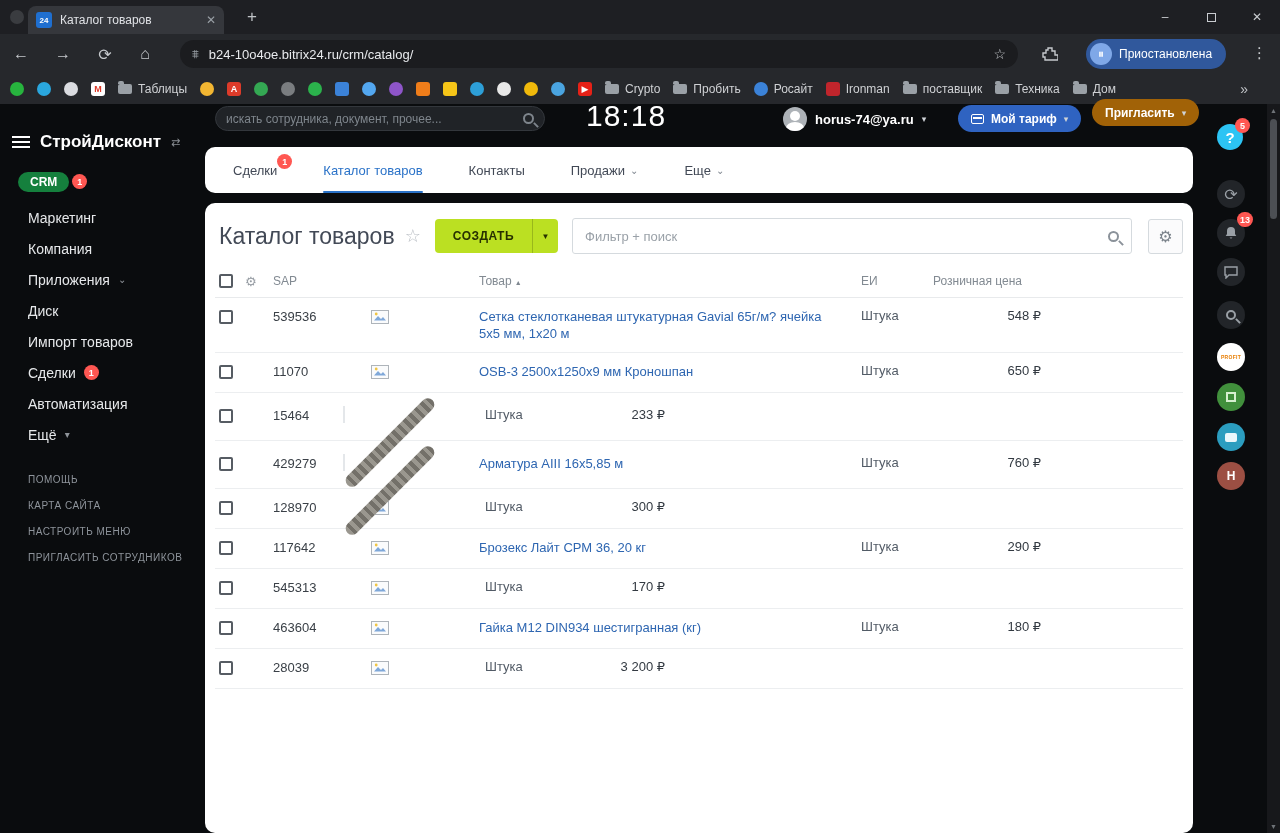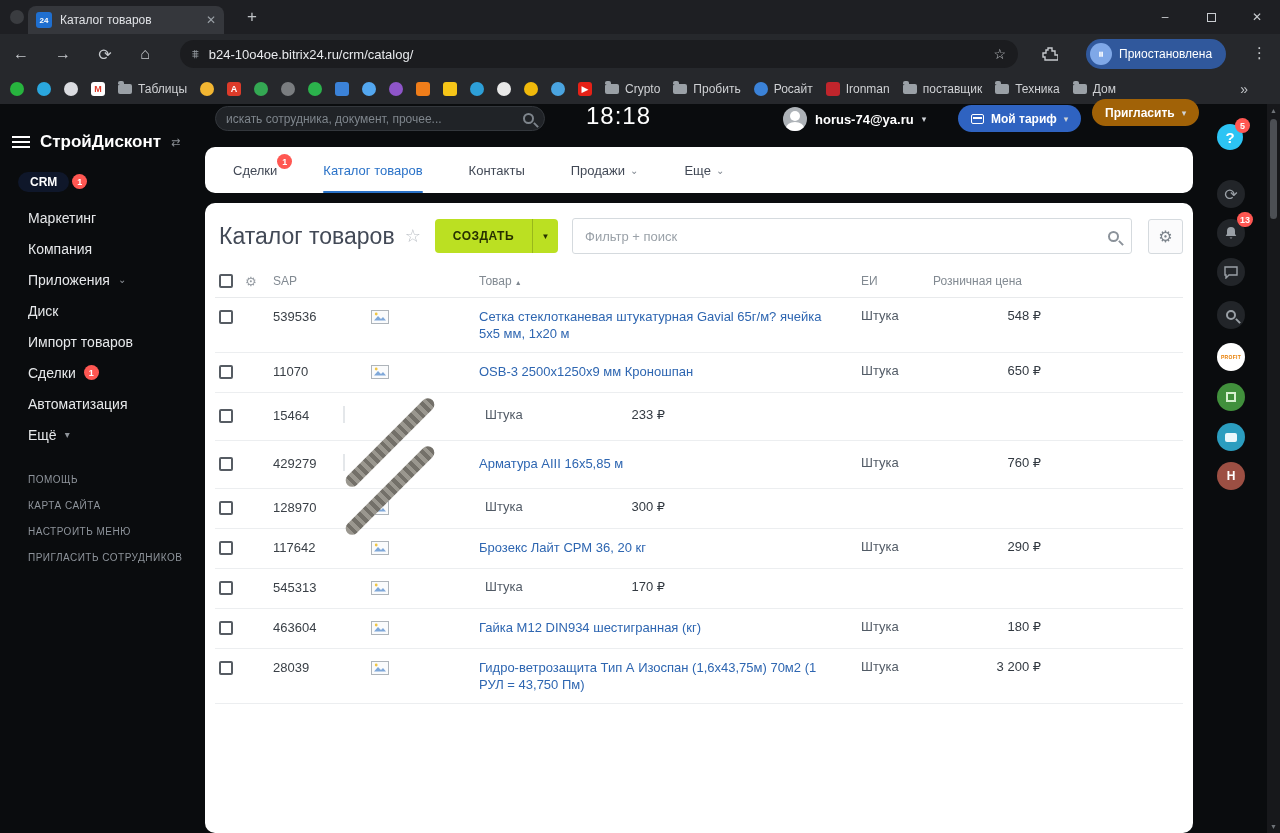--- a/index.html
+++ b/index.html
@@ -41,36 +41,36 @@
 
   
   .app{position:absolute;left:0;top:104px;width:1280px;height:729px;background:#0a0c0e;}
 
   
   .logorow{position:absolute;left:12px;top:132px;display:flex;align-items:center;gap:10px;}
   .burger{width:18px;height:12px;background:repeating-linear-gradient(#fff 0 2px,transparent 2px 5px);}
   .company{color:#fff;font-size:17px;font-weight:bold;}
   .menucfg{color:#8a8f94;font-size:11px;}
   .crmrow{position:absolute;left:18px;top:172px;}
-  .crmpill{display:inline-flex;align-items:center;height:20px;padding:0 12px;border-radius:11px;background:#0f172a;color:#fff;font-size:12px;font-weight:bold;position:relative;}
+  .crmpill{display:inline-flex;align-items:center;height:20px;padding:0 12px;border-radius:11px;background:#15803d;color:#fff;font-size:12px;font-weight:bold;position:relative;}
   .badge{min-width:15px;height:15px;border-radius:8px;background:#ff5752;color:#fff;font-size:9px;font-weight:bold;display:inline-flex;align-items:center;justify-content:center;padding:0 3px;}
   .crmbadge{position:absolute;right:-18px;top:2px;}
   .smenu{position:absolute;left:28px;top:202px;list-style:none;}
   .smenu li{height:31px;display:flex;align-items:center;gap:8px;color:#e6e8ea;font-size:14px;}
   .chev{color:#8f949a;font-size:10px;}
   .sfoot{position:absolute;left:28px;top:466px;list-style:none;}
   .sfoot li{height:26px;display:flex;align-items:center;color:#8e949b;font-size:10px;letter-spacing:.5px;}
 
   
   .tbsearch{position:absolute;left:215px;top:106px;width:330px;height:25px;border-radius:13px;background:#202327;border:1px solid #33373c;display:flex;align-items:center;padding:0 10px;}
   .tbsearch input{flex:1;background:transparent;border:0;outline:0;color:#a9aeb4;font-size:12px;font-family:inherit;}
   .tbsearch input::placeholder{color:#7e858c;}
   .mag{width:11px;height:11px;border:2px solid #7e858c;border-radius:50%;position:relative;flex:0 0 auto;}
   .mag::after{content:"";position:absolute;left:8px;top:9px;width:6px;height:2px;background:#7e858c;transform:rotate(45deg);}
-  .clock{position:absolute;left:586px;top:101px;color:#fff;font-size:24px;font-weight:300;letter-spacing:1px;line-height:30px;}
+  .clock{position:absolute;left:586px;top:101px;color:#fff;font-size:30px;font-weight:300;letter-spacing:1px;line-height:30px;}
   .tbuser{position:absolute;left:783px;top:107px;display:flex;align-items:center;gap:8px;}
   .uav{width:24px;height:24px;border-radius:50%;background:#aeb3b8;position:relative;overflow:hidden;}
   .uav::before{content:"";position:absolute;left:7px;top:4px;width:10px;height:10px;border-radius:50%;background:#fff;}
   .uav::after{content:"";position:absolute;left:3px;top:15px;width:18px;height:12px;border-radius:50%;background:#fff;}
   .uemail{color:#fff;font-size:13px;font-weight:bold;}
   .caret{color:#cfd3d7;font-size:9px;}
   .pill-tariff{position:absolute;left:958px;top:105px;height:27px;border-radius:14px;background:#2f63c1;display:flex;align-items:center;gap:7px;padding:0 13px;color:#fff;font-size:12px;font-weight:bold;}
   .cardic{width:13px;height:10px;border:1px solid #fff;border-radius:2px;position:relative;}
   .cardic::after{content:"";position:absolute;left:1px;top:2px;width:9px;height:2px;background:#fff;}
   .pill-invite{position:absolute;left:1092px;top:99px;height:27px;border-radius:14px;background:#a16207;display:flex;align-items:center;gap:7px;padding:0 13px;color:#fff;font-size:12px;font-weight:bold;}
@@ -540,18 +540,17 @@
 
   <div class="trow">
     <span class="cchk"><span class="cb"></span></span>
     <span class="chnd"><span class="hndic"></span></span>
     <span class="csap sapv">28039</span>
     <span class="cpho"><span class="broken"><svg width="18" height="14" viewBox="0 0 18 14">
             <rect x="0.5" y="0.5" width="17" height="13" fill="#fafbfc" stroke="#aeb4ba"></rect>
             <path d="M3 10.5 L7 6 L10 9 L12 7 L15 10.5 Z" fill="#7fa8d9"></path>
             <circle cx="5.2" cy="4" r="1.4" fill="#f0c544"></circle>
           </svg></span></span>
-    <span class="cnam"><a href="#" class="pname">Гидро-ветрозащита Тип А Изоспан (1,6х43,75м) 70м2 (1 РУЛ = 43,750 Пм)</a></span>
     <span class="cuni unitv">Штука</span>
     <span class="cpri val">3 200 ₽</span>
     <span class="csp"></span>
   </div>
 </div>
 
 </body></html>

